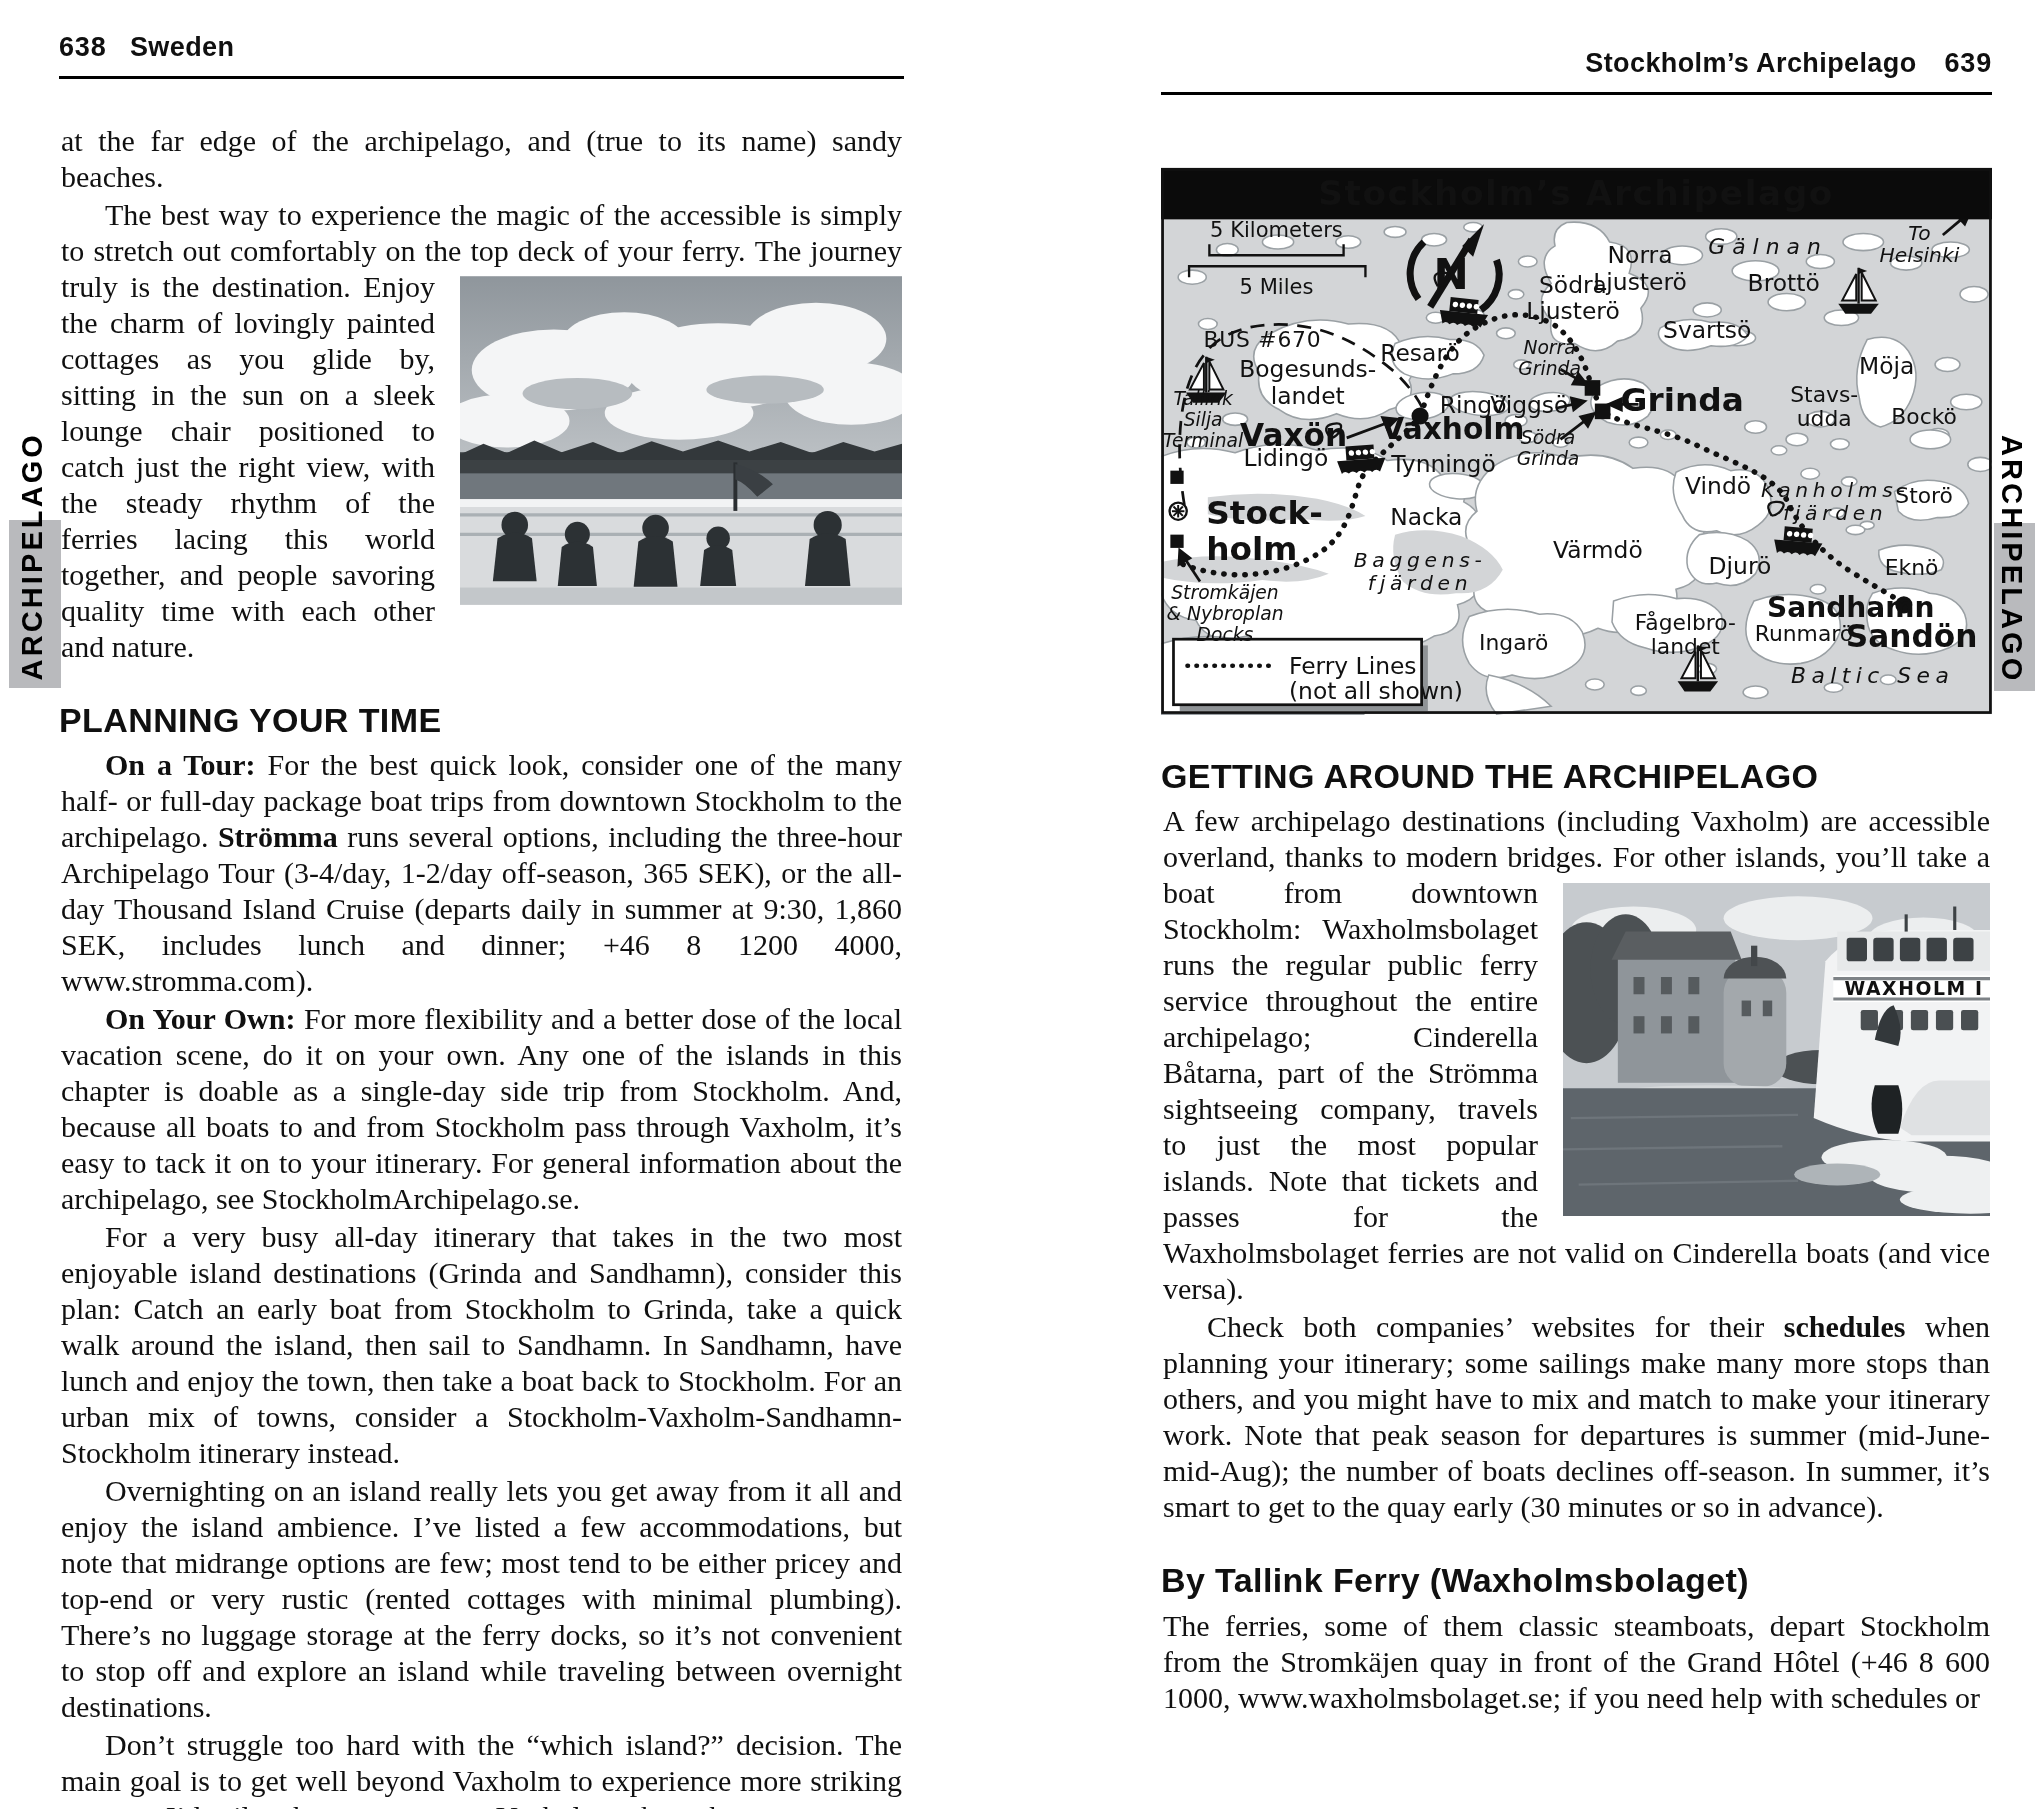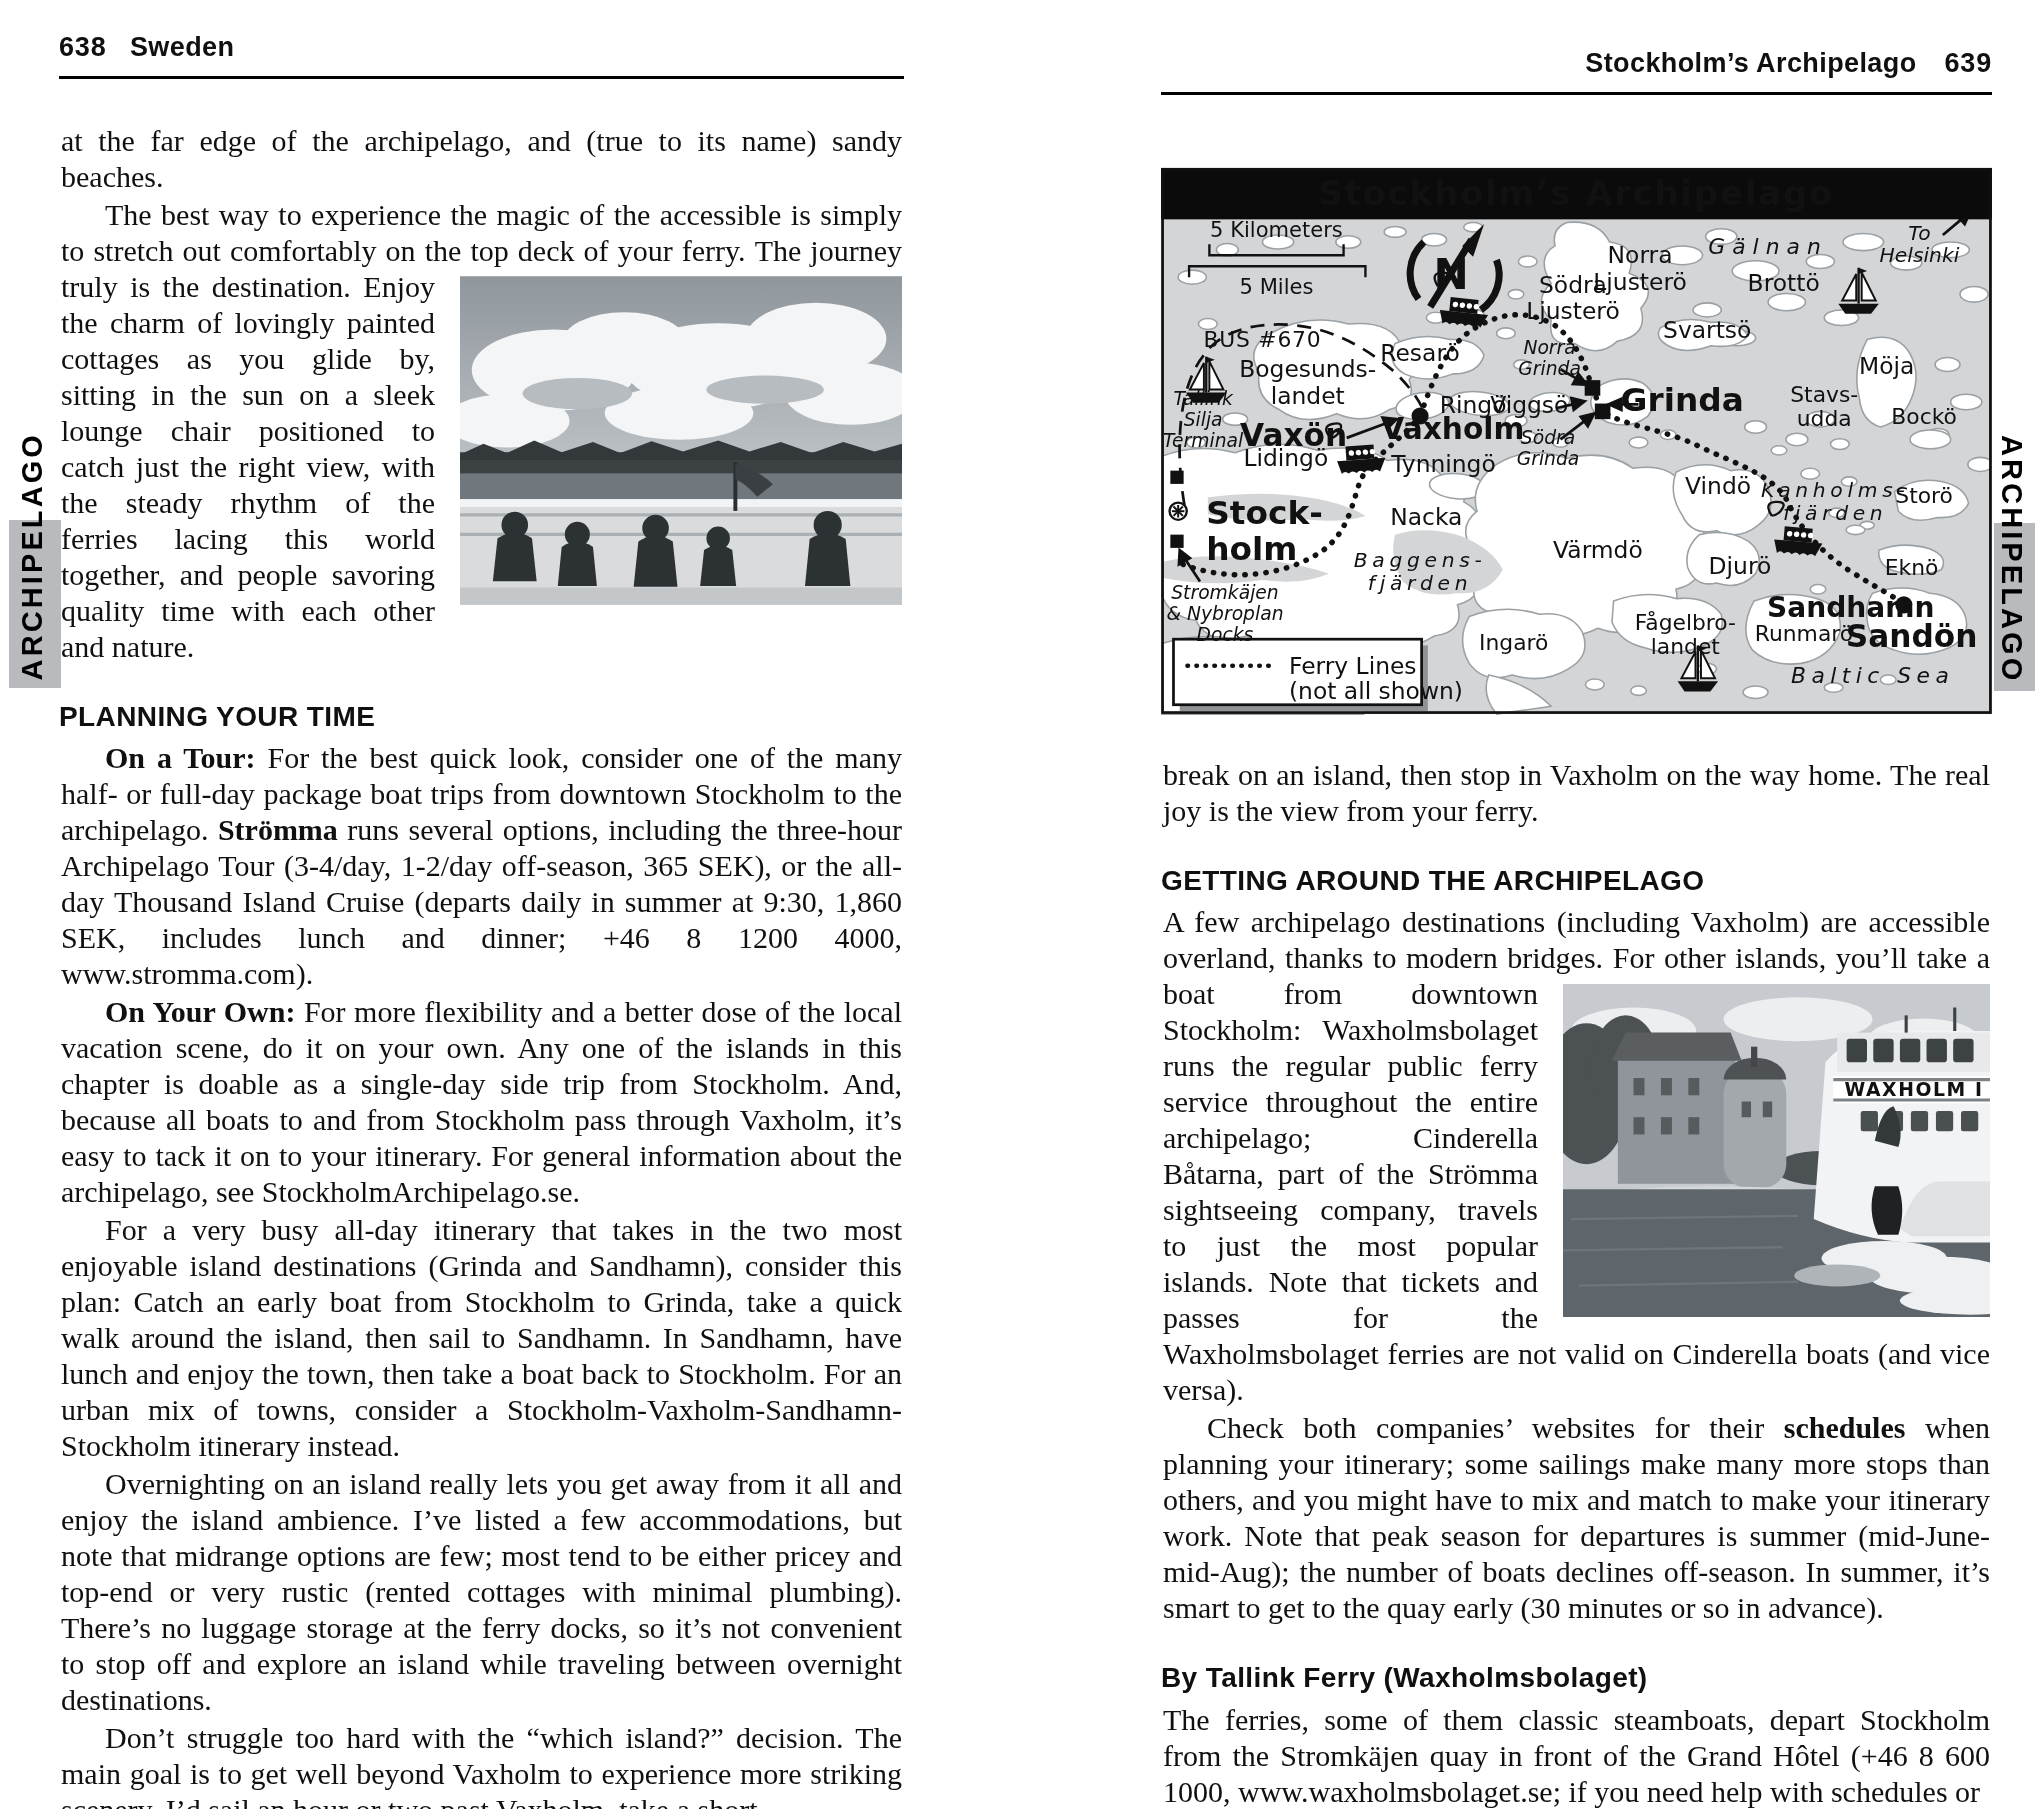--- a/index.html
+++ b/index.html
@@ -14,21 +14,21 @@
        letter-spacing:0.4px;padding-bottom:12.5px;border-bottom:3.1px solid #000;}
   .running-head .num{letter-spacing:0.8px;}
   #page-left .running-head .sep{display:inline-block;width:23.5px;}
   #page-right .running-head{text-align:right;margin-top:16px;}
   #page-right .running-head .sep{display:inline-block;width:28px;}
 
   .body-col{margin-top:44px;font-size:30px;line-height:36px;text-align:justify;
        text-justify:inter-word;hyphens:auto;-webkit-hyphens:auto;}
   p{margin:2px;}
   p.ind{text-indent:44px;}
-  h2.sec{font-family:"Liberation Sans",sans-serif;font-weight:bold;font-size:28px;
+  h2.sec{font-family:"Liberation Sans",sans-serif;font-weight:bold;font-size:34px;
        letter-spacing:0.4px;margin:36px 0 7.8px 0;text-align:left;line-height:1.15;}
   b{font-weight:bold;}
 
   .photo-float{float:right;margin:7.8px 0 11px 25px;display:block;}
   .photo-float svg{display:block;}
 
   .map-wrap{margin-top:72px;margin-bottom:42px;width:831px;height:548px;}
   .map-wrap svg{display:block;}
   svg text{font-family:"DejaVu Sans",sans-serif;fill:#111;}
 
@@ -401,21 +401,20 @@
           <text x="912" y="660" text-anchor="middle" font-size="28" font-style="italic" letter-spacing="7">Baltic Sea</text>
         </g>
 
       <rect x="0" y="0" width="1065" height="66" fill="#0b0b0b"></rect>
       <text x="532" y="47" text-anchor="middle" font-size="44" font-weight="bold" fill="#fff" font-family="Liberation Sans, sans-serif" letter-spacing="2">Stockholm’s Archipelago</text>
       <rect x="2" y="2" width="1061" height="696" fill="none" stroke="#111" stroke-width="3.5"></rect>
     </svg>
   </figure>
 
   <div class="body-col" style="margin-top:0;">
-    <p>break on an island, then stop in Vaxholm on the way home. The real joy is the view from your ferry.</p>
 
     <h2 class="sec">GETTING AROUND THE ARCHIPELAGO</h2>
 
     <p>
       <span>A few archipelago destinations (including Vaxholm) are accessible overland, thanks to modern bridges. For other islands, you’ll take </span><span class="photo-float">
         <svg width="427" height="333" viewBox="0 0 545 425" aria-hidden="true" style="font-size:38px">
           <rect width="545" height="425" fill="#c7cbcf"></rect>
           <g fill="#eceeef">
             <ellipse cx="90" cy="60" rx="80" ry="30"></ellipse>
               <ellipse cx="300" cy="45" rx="95" ry="28"></ellipse>

